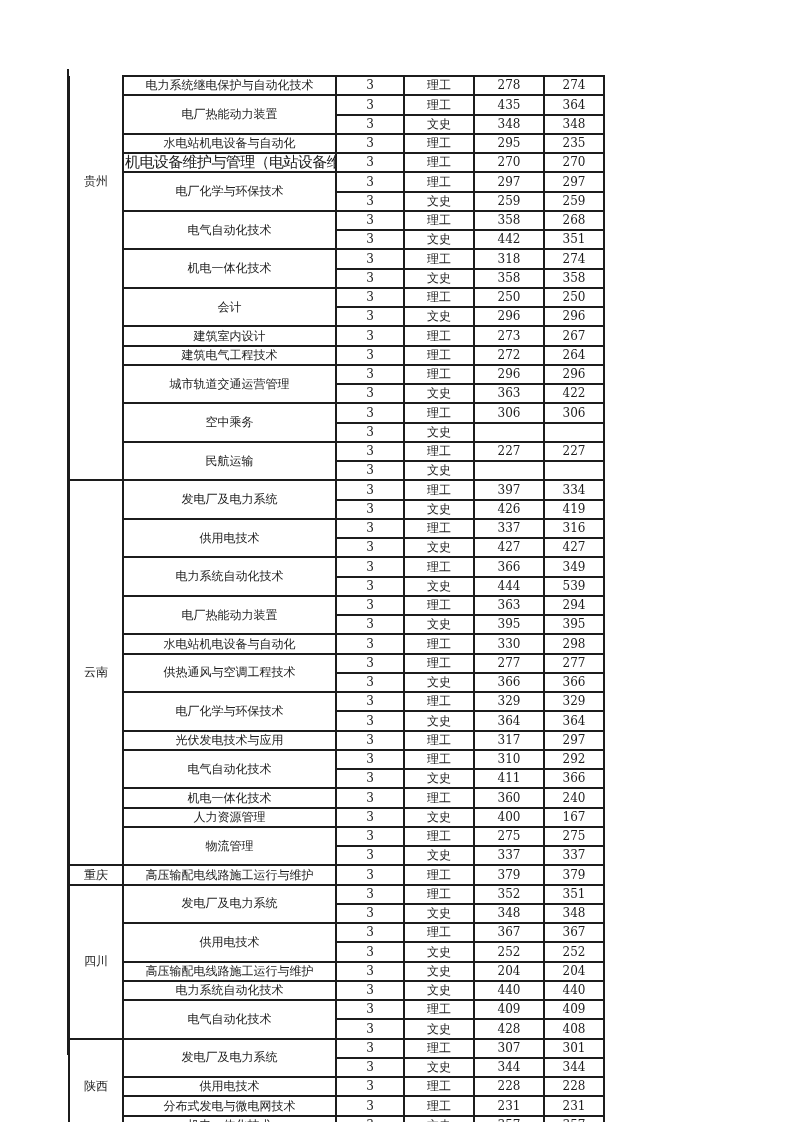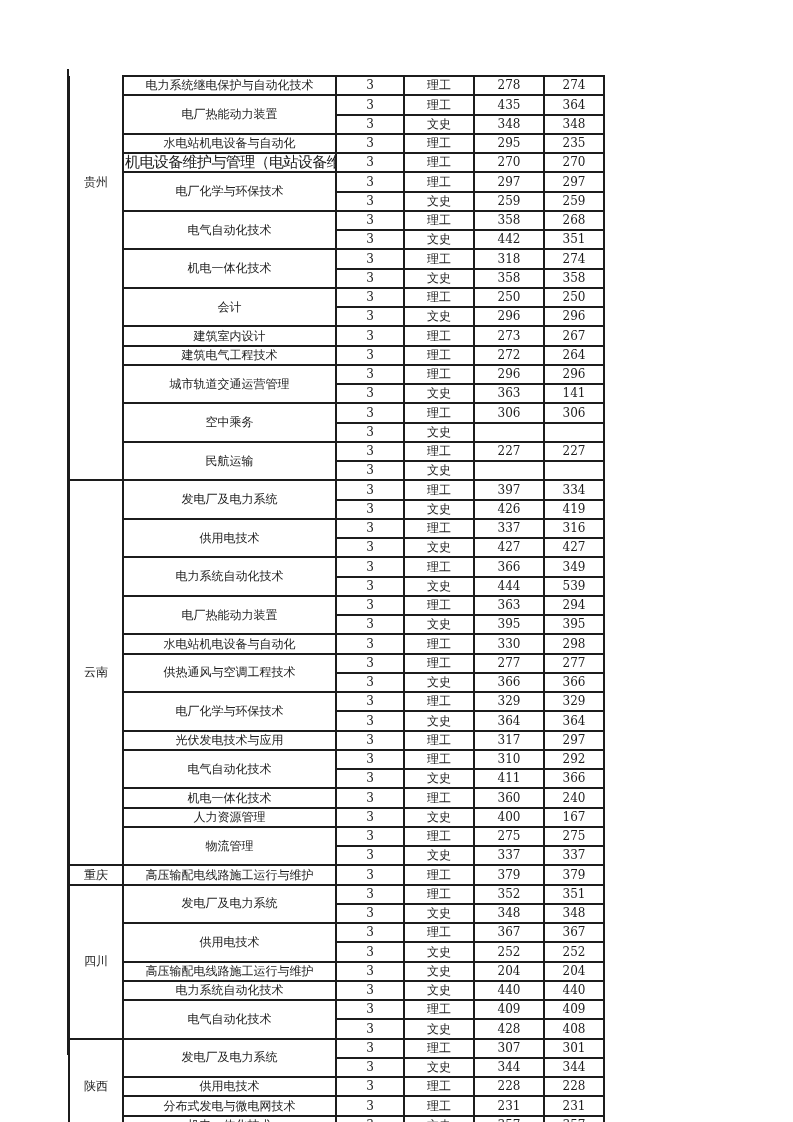--- a/index.html
+++ b/index.html
@@ -42,20 +42,21 @@
     font-size: 12px;
     line-height: 1.05;
     white-space: nowrap;
     overflow: hidden;
   }
   td.col-province { border-left: none; }
   td.col-province.sec-first { border-top: none; }
   td.col-province.label-upper {
     vertical-align: top;
     padding-top: 100px;
+    font-family: Liberation Mono, monospace;
   }
   td.col-major.long {
     font-size: 15px;
     letter-spacing: -0.6px;
   }
 </style>
 </head>
 <body>
 
 <div class="page">
@@ -175,21 +176,21 @@
           <td class="col-major" rowspan="2">城市轨道交通运营管理</td>
           <td class="col-years">3</td>
           <td class="col-category">理工</td>
           <td class="col-score">296</td>
           <td class="col-score">296</td>
         </tr>
         <tr>
           <td class="col-years">3</td>
           <td class="col-category">文史</td>
           <td class="col-score">363</td>
-          <td class="col-score">141</td>
+          <td class="col-score">422</td>
         </tr>
         <tr>
           <td class="col-major" rowspan="2">空中乘务</td>
           <td class="col-years">3</td>
           <td class="col-category">理工</td>
           <td class="col-score">306</td>
           <td class="col-score">306</td>
         </tr>
         <tr>
           <td class="col-years">3</td>

